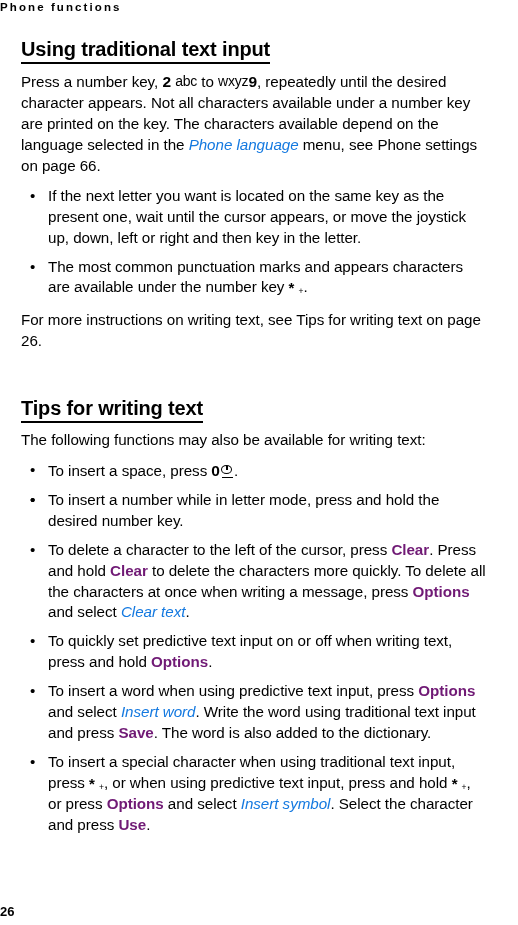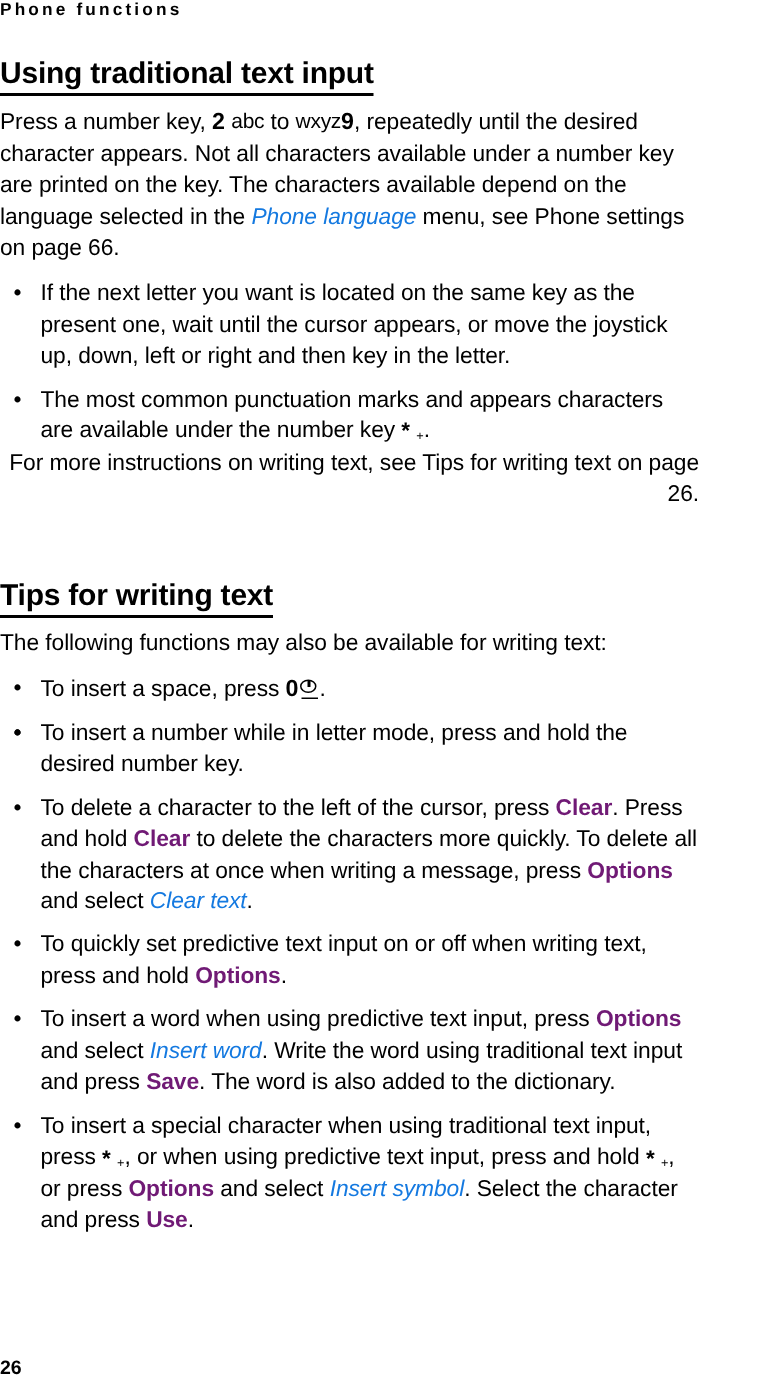--- a/index.html
+++ b/index.html
@@ -30,20 +30,21 @@
     font-weight: bold;
     letter-spacing: 2.1px;
     color: #000;
     white-space: nowrap;
   }
   .content {
     position: absolute;
     top: 38px;
     left: 0;
     width: 466px;
+    padding-left: 21px;
   }
   h2.section-heading {
     font-size: 20px;
     font-weight: bold;
     margin: 0 0 4px 0;
     padding: 0 0 2px 0;
     letter-spacing: -0.15px;
     display: inline-block;
     border-bottom: 2px solid #000;
     line-height: 1.12;
@@ -55,22 +56,21 @@
     margin-top: 45px;
   }
   p.body-text {
     font-size: 15.2px;
     line-height: 1.375;
     margin: 0 0 0 0;
     letter-spacing: -0.05px;
     color: #000;
   }
   p.body-text.spaced {
-    margin-top: 0;
-    text-align: right;
+    margin-top: 11px;
   }
   ul.bullets {
     list-style: none;
     margin: 9px 0 0 0;
     padding: 0;
   }
   ul.bullets li {
     position: relative;
     padding-left: 27px;
     font-size: 15.2px;

